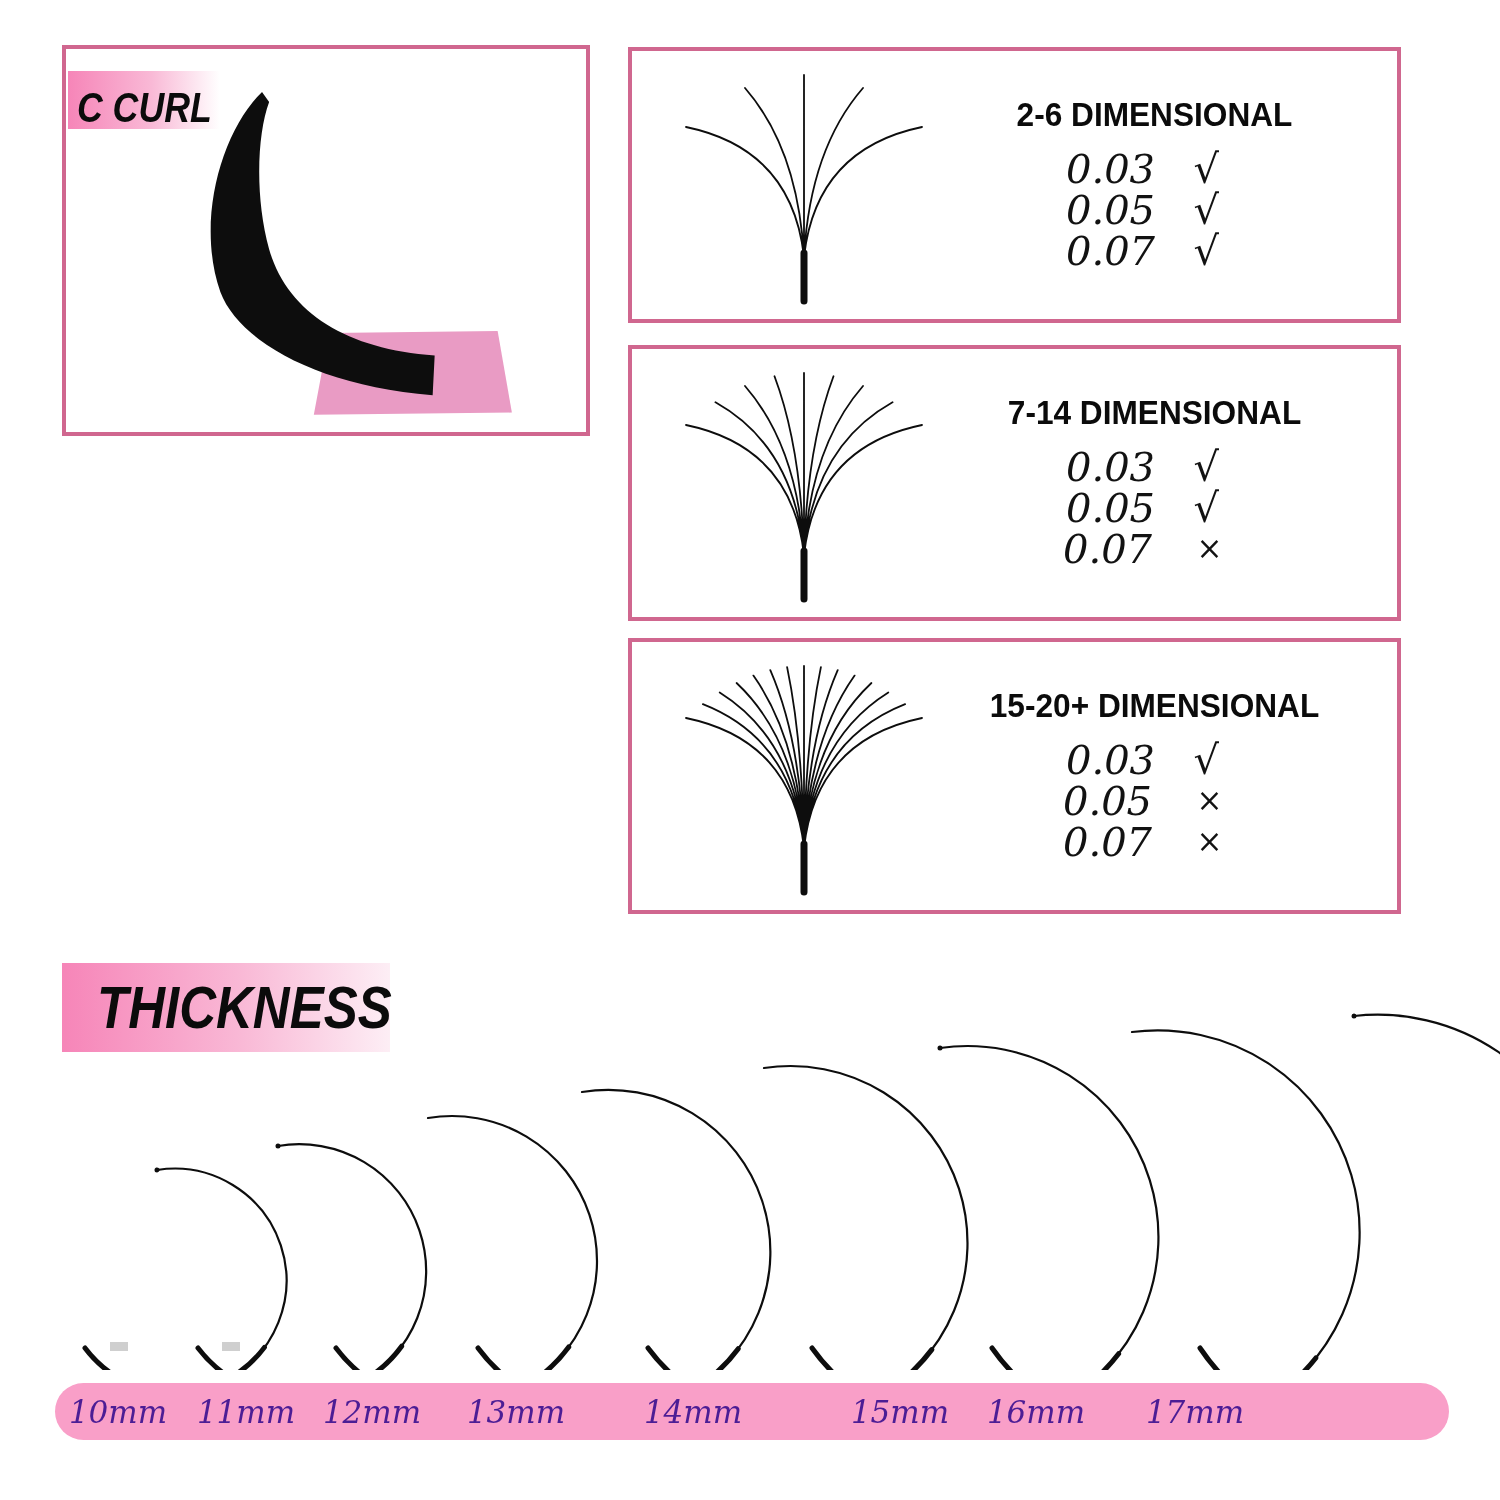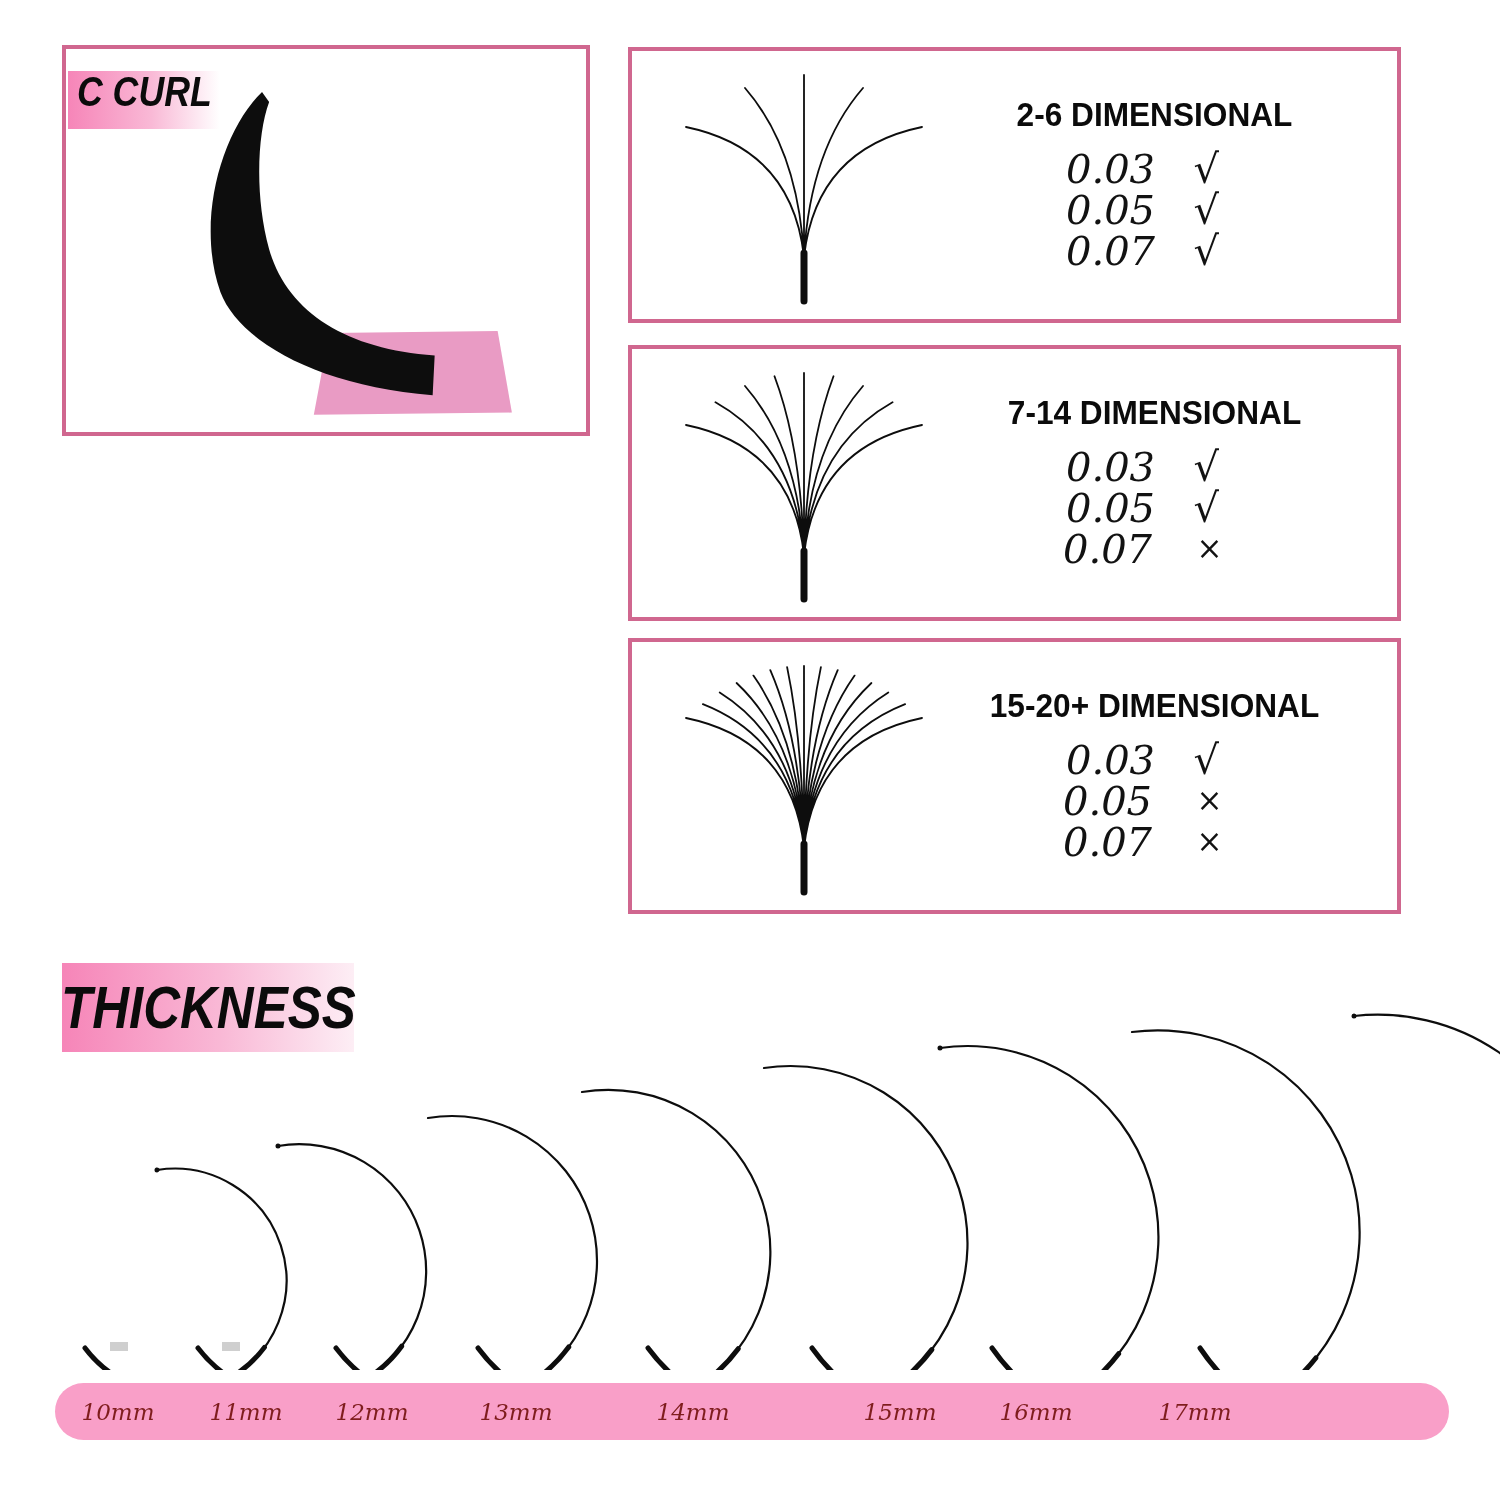--- a/index.html
+++ b/index.html
@@ -15,21 +15,21 @@
     font-family:"Liberation Sans",sans-serif;color:#111;
   }
   
   .curl-card{position:absolute;left:62px;width:520px;border:4px solid var(--border);background:#fff;}
   #curl-0{top:45px;height:383px;}
   #curl-1{top:515px;height:380px;}
   .curl-art{position:absolute;left:0;top:0;width:100%;height:100%;filter:blur(.6px);}
   .chip{
     position:absolute;left:2px;top:22px;width:152px;height:58px;
     background:linear-gradient(90deg,var(--chip) 0%,#f9b9d6 55%,#ffffff 100%);
-    display:flex;align-items:flex-start;justify-content:center;
+    display:flex;align-items:flex-end;justify-content:center;
   }
   .chip-label{
     font-style:italic;font-weight:700;font-size:42px;line-height:1;
     transform:scaleX(.85);letter-spacing:0px;white-space:nowrap;color:#0b0b0b;
   }
   
   .dim-card{position:absolute;left:628px;width:765px;height:268px;border:4px solid var(--border);background:#fff;}
   #dim-0{top:47px;}
   #dim-1{top:345px;}
   #dim-2{top:638px;}
@@ -47,32 +47,32 @@
   }
   .mark{
     width:70px;text-align:left;padding-left:18px;
     font-family:"DejaVu Serif",serif;font-size:40px;line-height:1;color:#121212;
   }
   .mark.x{font-size:31px;padding-left:24px;}
   
   .thickness-chip{
     position:absolute;left:62px;top:963px;width:292px;height:89px;
     background:linear-gradient(90deg,var(--chip) 0%,#f9b9d6 55%,#fdeef5 100%);
-    display:flex;align-items:center;justify-content:center;
+    display:flex;align-items:center;justify-content:center;padding-left:36px;
   }
   .thickness-chip .chip-label{font-size:60px;}
   #arcs{position:absolute;left:0;top:990px;width:1500px;height:380px;}
   .len-bar{
     position:absolute;left:55px;top:1383px;width:1394px;height:57px;
     background:var(--bar);border-radius:29px;
   }
   .len-label{
     position:absolute;top:0;height:57px;transform:translateX(-50%);
     display:flex;align-items:center;justify-content:center;
-    font-family:"DejaVu Serif",serif;font-style:italic;font-size:23px;color:#7f1d1d;white-space:nowrap;
+    font-family:"DejaVu Serif",serif;font-style:italic;font-size:31px;color:#4c1d95;white-space:nowrap;
   }
 </style>
 </head>
 <body>
 
 <div class="canvas">
 
   <div class="curl-card" id="curl-0">
     <svg class="curl-art" viewBox="0 0 512 375" preserveAspectRatio="none">
       <polygon points="259,278 425,276 439,356 244,358" fill="#e99bc4"></polygon>

